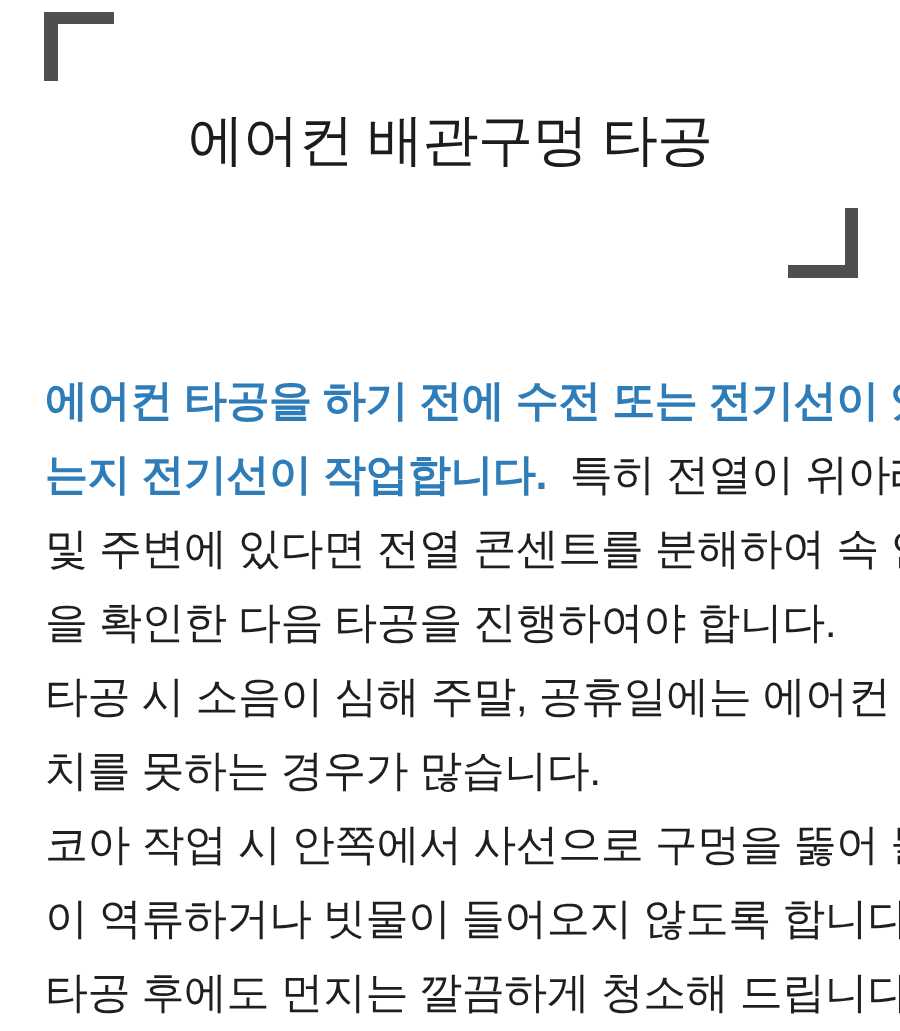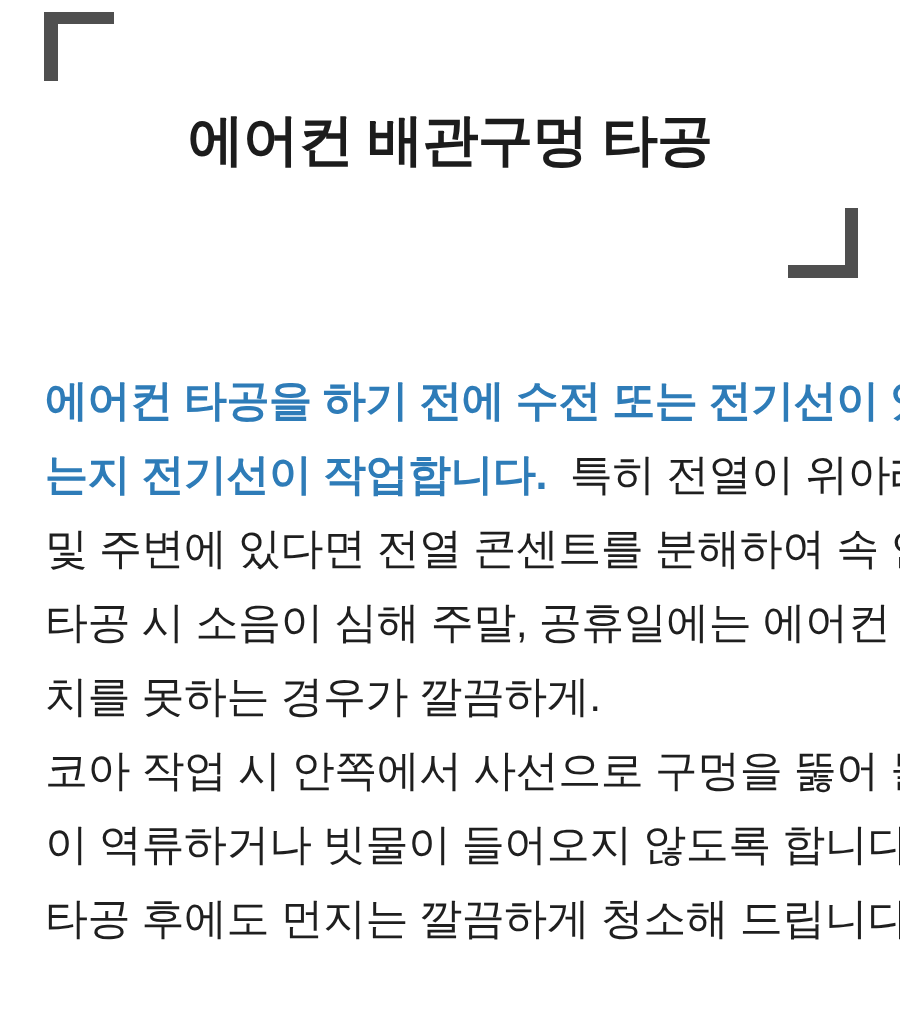--- a/index.html
+++ b/index.html
@@ -46,21 +46,21 @@
   }
   .title {
     position: absolute;
     left: 0;
     right: 0;
     top: 108px;
     margin: 0;
     text-align: center;
     font-size: 56px;
     line-height: 64px;
-    font-weight: 700;
+    font-weight: 400;
     letter-spacing: -1px;
     color: #1c1c1c;
   }
 
   
   .body-text {
     position: absolute;
     left: 45px;
     top: 363px;
     width: 830px;
@@ -89,20 +89,21 @@
   <div class="title-block">
     <span class="bracket tl"></span>
     <h1 class="title">에어컨 배관구멍 타공</h1>
     <span class="bracket br"></span>
   </div>
 
   <div class="body-text" id="body-lines">
       <div class="line"><span class="seg-emphasis">에어컨 타공을 하기 전에 수전 또는 전기선이 있</span></div>
       <div class="line"><span class="seg-emphasis">는지 전기선이 작업합니다.</span><span class="seg-normal">  특히 전열이 위아래</span></div>
       <div class="line"><span class="seg-normal">및 주변에 있다면 전열 콘센트를 분해하여 속 안</span></div>
+      <div class="line"><span class="seg-normal">을 확인한 다음 타공을 진행하여야 합니다.</span></div>
       <div class="line"><span class="seg-normal">타공 시 소음이 심해 주말, 공휴일에는 에어컨 설</span></div>
-      <div class="line"><span class="seg-normal">치를 못하는 경우가 깔끔하게.</span></div>
+      <div class="line"><span class="seg-normal">치를 못하는 경우가 많습니다.</span></div>
       <div class="line"><span class="seg-normal">코아 작업 시 안쪽에서 사선으로 구멍을 뚫어 물</span></div>
       <div class="line"><span class="seg-normal">이 역류하거나 빗물이 들어오지 않도록 합니다.</span></div>
       <div class="line"><span class="seg-normal">타공 후에도 먼지는 깔끔하게 청소해 드립니다.</span></div>
     </div>
 
 </div>
 
 </body></html>

